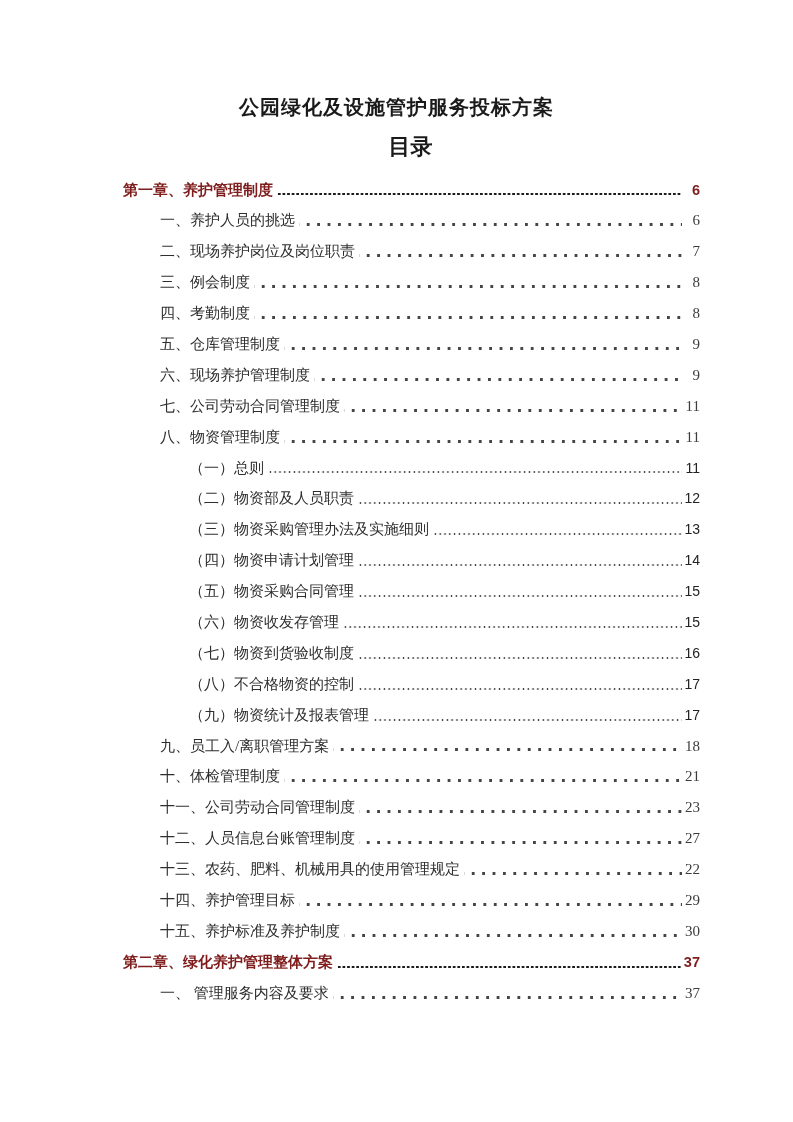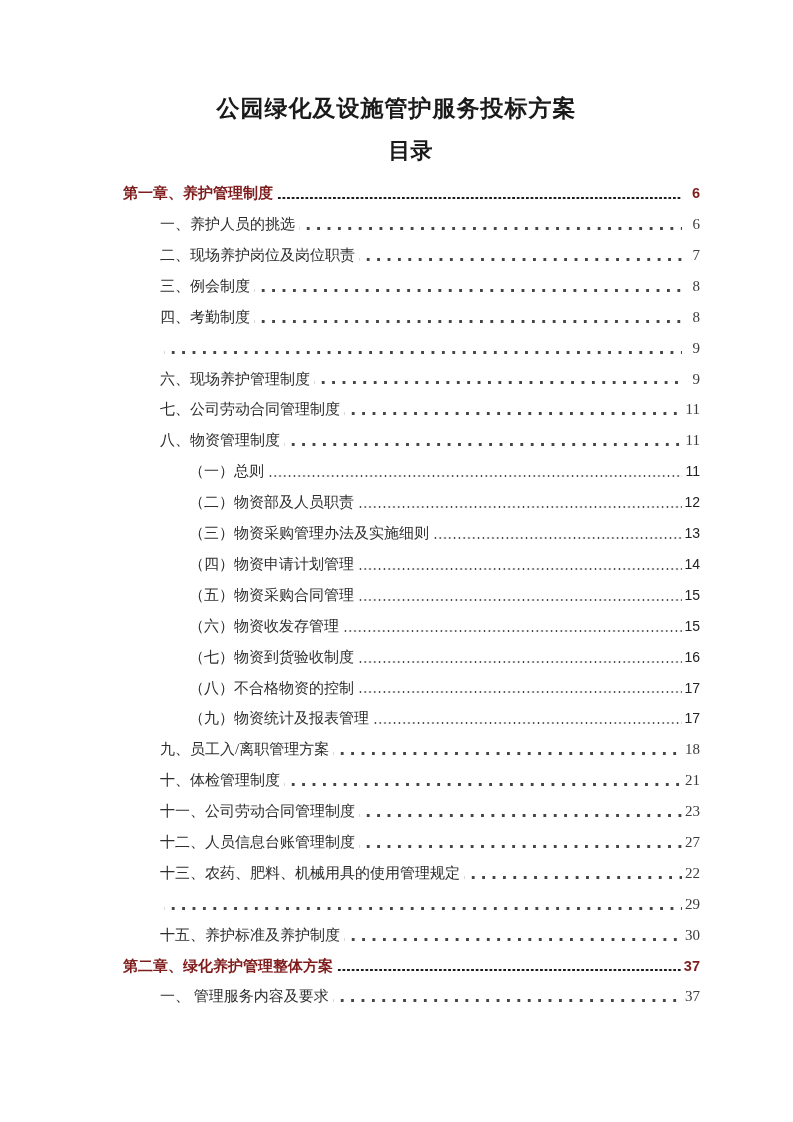--- a/index.html
+++ b/index.html
@@ -8,21 +8,21 @@
     background: #ffffff;
     font-family: "Liberation Serif", "DejaVu Serif", serif;
     color: #1a1a1a;
     overflow: hidden;
   }
   .page { position: relative; width: 793px; height: 1122px; background: #fff; }
 
   .doc-title {
     margin: 95px 0 0 0;
     text-align: center;
-    font-size: 23px;
+    font-size: 20px;
     font-weight: 700;
     letter-spacing: 1px;
     line-height: 1.25;
     font-family: "Liberation Serif", "DejaVu Serif", serif;
   }
   .toc-heading {
     margin: 13px 0 0 0;
     text-align: center;
     font-size: 22px;
     font-weight: 700;
@@ -113,20 +113,21 @@
         <span class="t">三、例会制度</span>
         <span class="leader"></span>
         <span class="pg">8</span>
       </div>
       <div class="toc-row l1">
         <span class="t">四、考勤制度</span>
         <span class="leader"></span>
         <span class="pg">8</span>
       </div>
       <div class="toc-row l1">
+        <span class="t">五、仓库管理制度</span>
         <span class="leader"></span>
         <span class="pg">9</span>
       </div>
       <div class="toc-row l1">
         <span class="t">六、现场养护管理制度</span>
         <span class="leader"></span>
         <span class="pg">9</span>
       </div>
       <div class="toc-row l1">
         <span class="t">七、公司劳动合同管理制度</span>
@@ -202,20 +203,21 @@
         <span class="t">十二、人员信息台账管理制度</span>
         <span class="leader"></span>
         <span class="pg">27</span>
       </div>
       <div class="toc-row l1">
         <span class="t">十三、农药、肥料、机械用具的使用管理规定</span>
         <span class="leader"></span>
         <span class="pg">22</span>
       </div>
       <div class="toc-row l1">
+        <span class="t">十四、养护管理目标</span>
         <span class="leader"></span>
         <span class="pg">29</span>
       </div>
       <div class="toc-row l1">
         <span class="t">十五、养护标准及养护制度</span>
         <span class="leader"></span>
         <span class="pg">30</span>
       </div>
       <div class="toc-row chapter">
         <span class="t">第二章、绿化养护管理整体方案</span>

